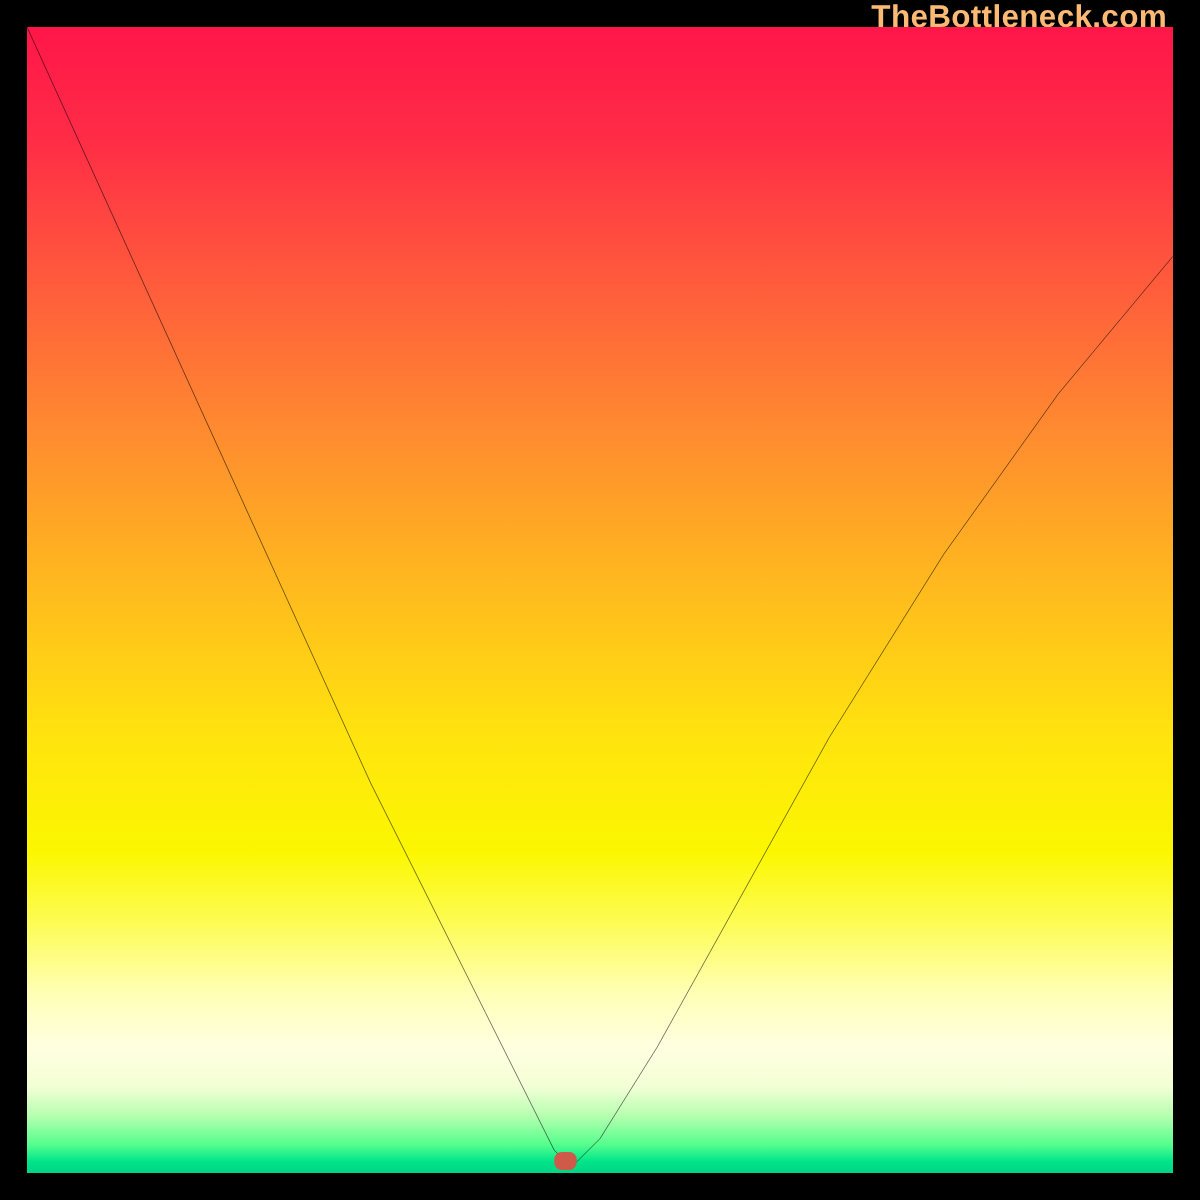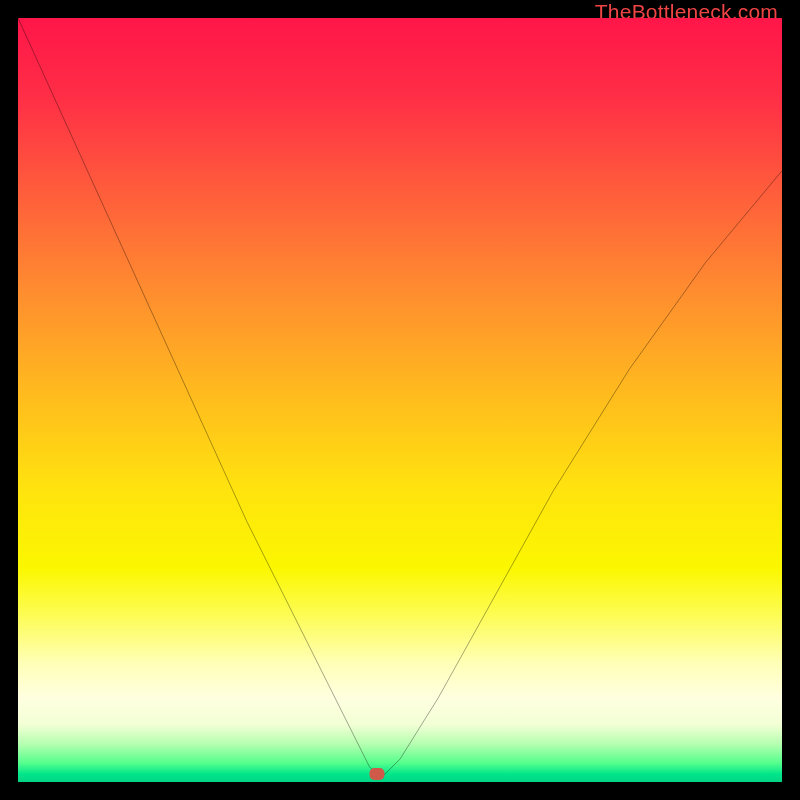--- a/index.html
+++ b/index.html
@@ -56,24 +56,24 @@
     width: 15px;
     height: 12px;
     border-radius: 5px;
     background: #cf5a4a;
     transform: translate(-50%, -50%);
   }
   .watermark {
     position: absolute;
     top: 0px;
     right: 22px;
-    color: #ef4444;
+    color: #fdba74;
     font-size: 21px;
     letter-spacing: 0.2px;
-    font-weight: 400;
+    font-weight: 700;
   }
 </style>
 </head>
 <body>
 
 <div class="frame">
   <div class="watermark">TheBottleneck.com</div>
 
   <div class="plot">
     <svg class="curve" viewBox="0 0 100 100" preserveAspectRatio="none">

